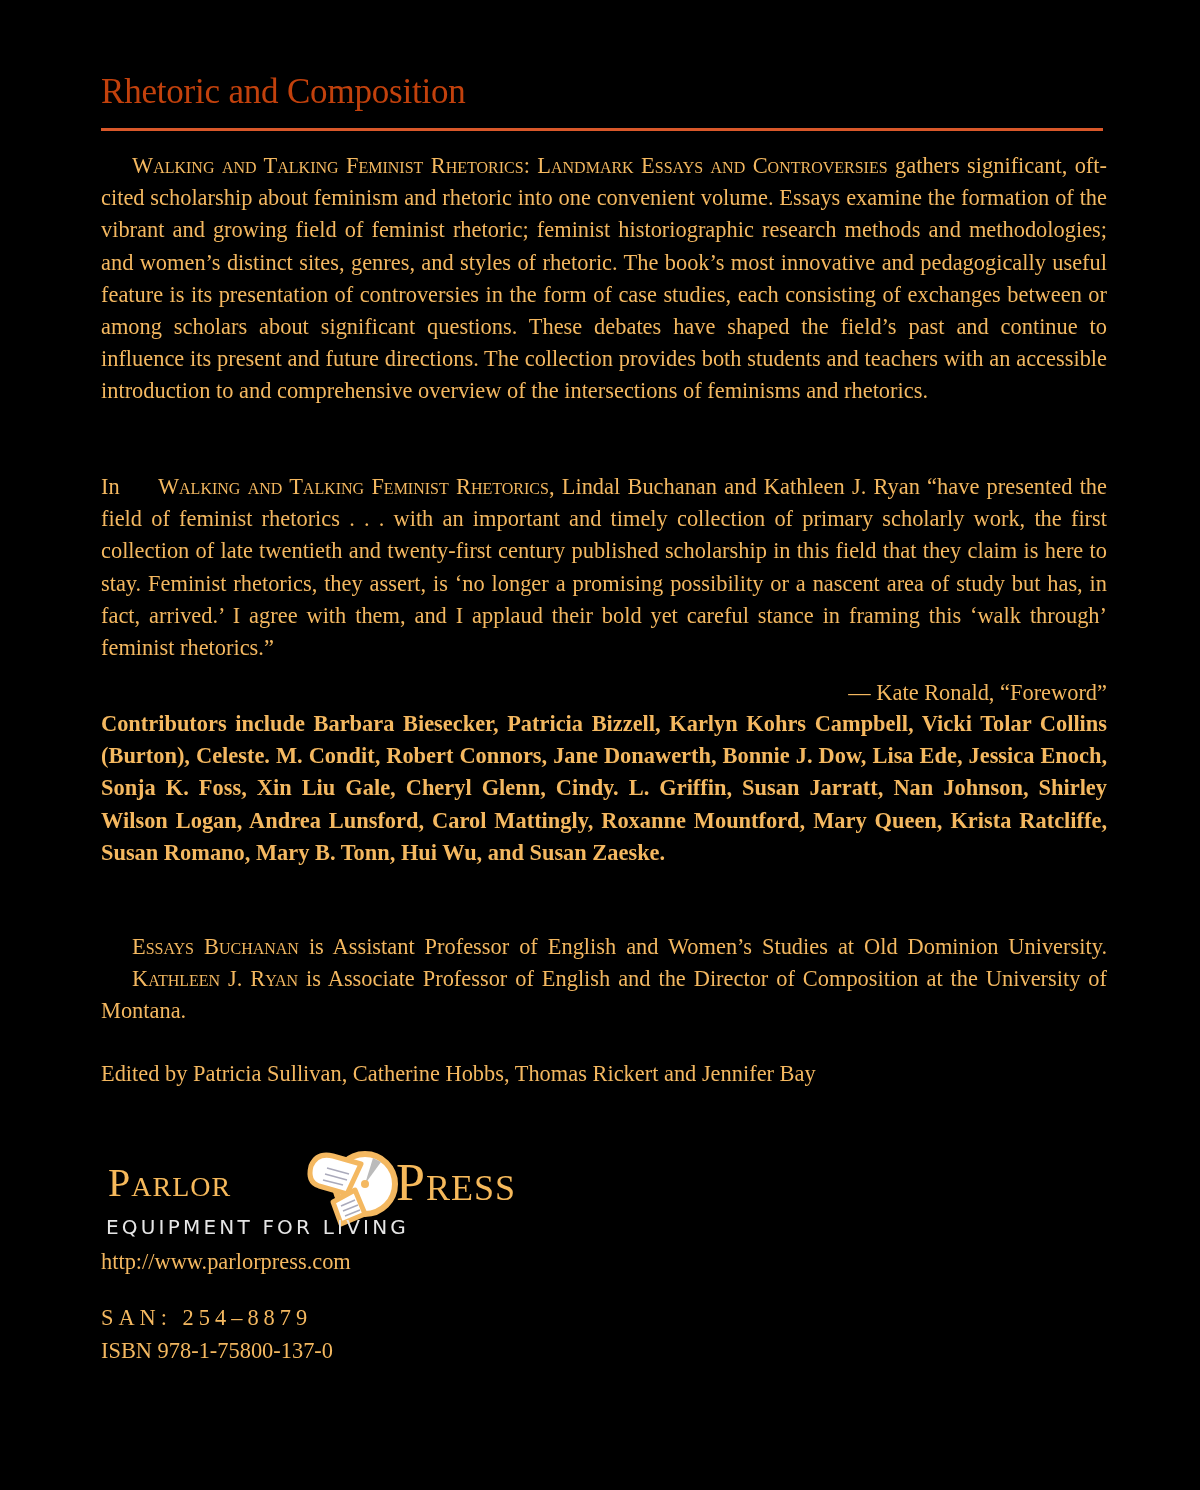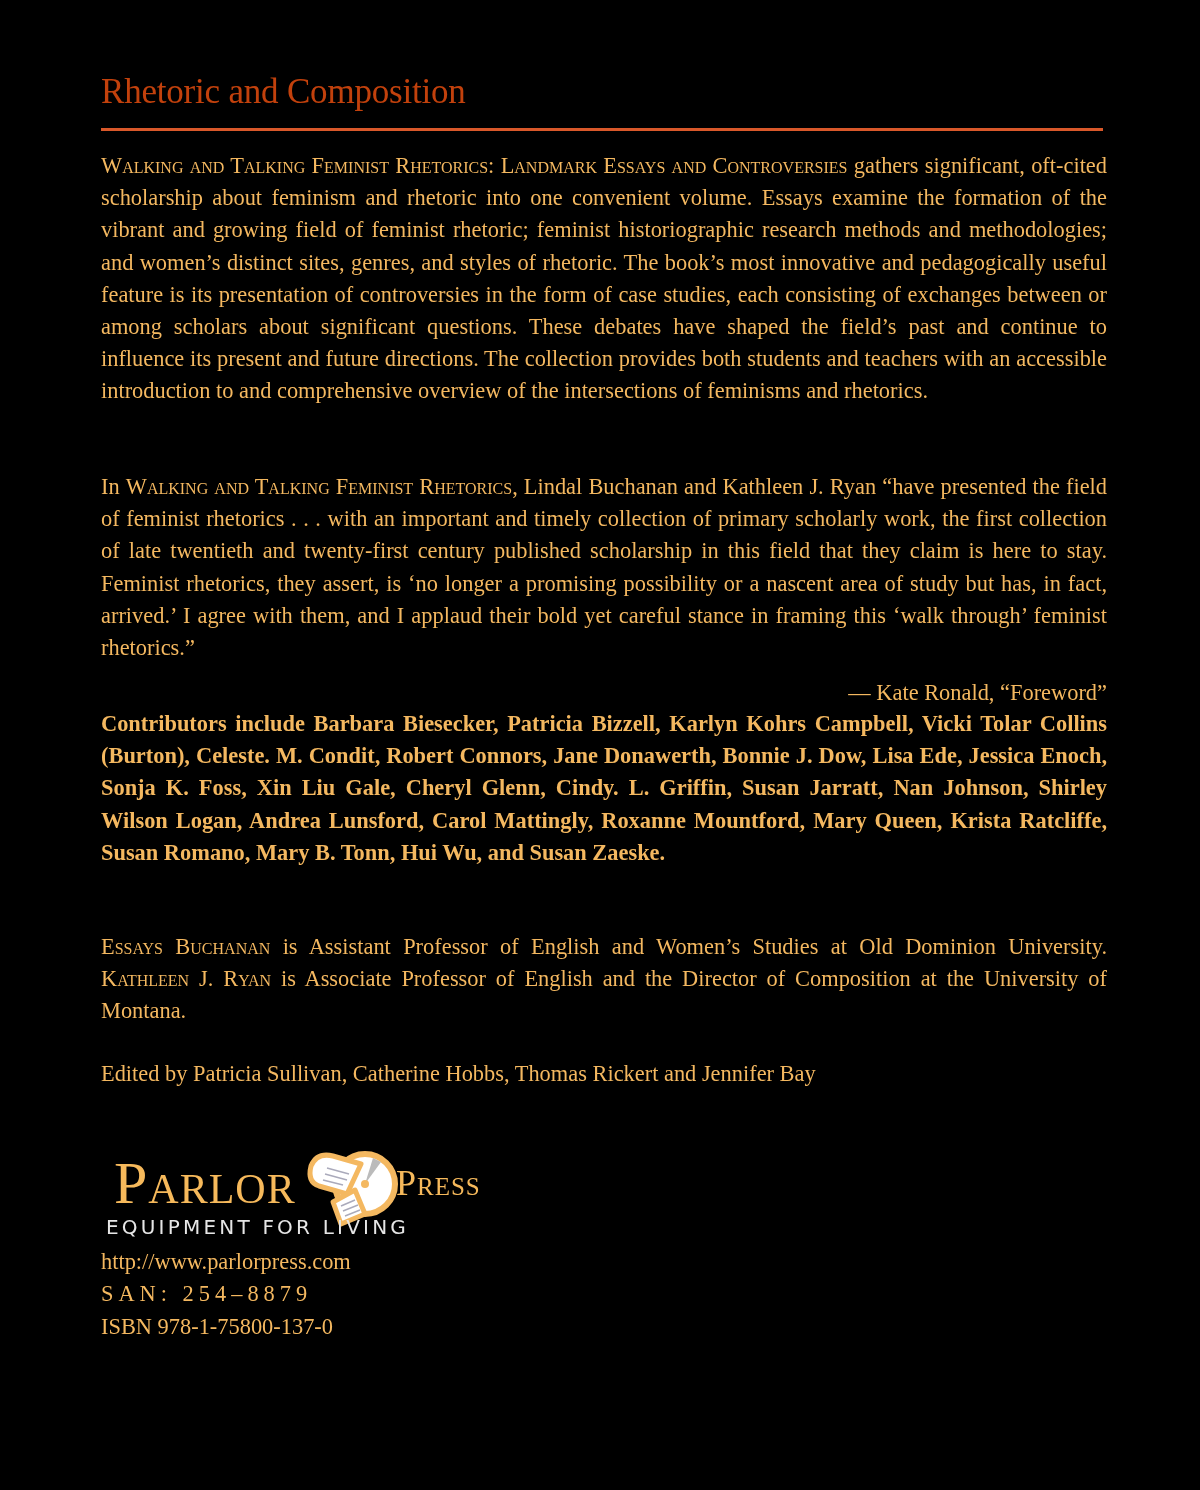--- a/index.html
+++ b/index.html
@@ -1,35 +1,35 @@
 <!DOCTYPE html>
 <html><head>
   <meta charset="utf-8">
   <style>
     html, body { margin:0; padding:0; background:#000; }
     body { width:1200px; height:1490px; position:relative; overflow:hidden;
       font-family:"Liberation Serif","DejaVu Serif",serif; color:#f4b860; }
     .title { position:absolute; left:101px; top:70px; font-size:35px; line-height:44px; color:#c2410c; letter-spacing:-0.2px; }
     .rule { position:absolute; left:101px; top:128px; width:1002px; height:3px; background:#d9582a; }
     .para { position:absolute; left:101px; width:1006px; font-size:22.4px; line-height:32.2px; text-align:justify; color:#f4b860; }
-    .sc { font-variant:small-caps; }
+    .sc { font-variant:small-caps;margin-left:31px; }
     .p1 { top:150px; }
     .p2 { top:471px; }
     .attrib { position:absolute; right:93px; top:677px; font-size:22.4px; line-height:32px; }
     .p3 { top:708px;font-weight:bold; }
     .p4 { top:931px; }
     .series { position:absolute; left:101px; top:1058px; font-size:22.4px; line-height:32px; }
     .logo { position:absolute; left:98px; top:1150px; width:470px; height:92px; }
-    .logo .parlor { position:absolute; left:16px; top:0; font-size:60px; line-height:66px; font-variant:small-caps; letter-spacing:1px; color:#f6b95b; }
-    .logo .press { position:absolute; left:298px; top:0; font-size:36px; line-height:66px; font-variant:small-caps; letter-spacing:1px; color:#f6b95b; }
+    .logo .parlor { position:absolute; left:10px; top:0; font-size:40px; line-height:66px; font-variant:small-caps; letter-spacing:1px; color:#f6b95b; }
+    .logo .press { position:absolute; left:298px; top:0; font-size:52px; line-height:66px; font-variant:small-caps; letter-spacing:1px; color:#f6b95b; }
     .logo .tag { position:absolute; left:8px; top:65px; font-family:"DejaVu Sans","Liberation Sans",sans-serif; font-size:20px; letter-spacing:3.2px; color:#e6e6e6; }
     .logo svg { position:absolute; left:205px; top:-6px; }
     .addr { position:absolute; left:101px; top:1246px; font-size:22.4px; line-height:32.4px; }
     .addr div { white-space:nowrap; }
-    .san { letter-spacing:5px; }
+    .san { letter-spacing:5px;margin-top:24px; }
   </style>
 </head>
 <body>
 
 <div class="title">Rhetoric and Composition</div>
 <div class="rule"></div>
 
 <div class="para p1"><span class="sc">Walking and Talking Feminist Rhetorics: Landmark Essays and Controversies</span><span> gathers significant, oft-cited scholarship about feminism and rhetoric into one convenient volume. Essays examine the formation of the vibrant and growing field of feminist rhetoric; feminist historiographic research methods and methodologies; and women’s distinct sites, genres, and styles of rhetoric. The book’s most innovative and pedagogically useful feature is its presentation of controversies in the form of case studies, each consisting of exchanges between or among scholars about significant questions. These debates have shaped the field’s past and continue to influence its present and future directions. The collection provides both students and teachers with an accessible introduction to and comprehensive overview of the intersections of feminisms and rhetorics.</span></div>
 
 <div class="para p2"><span>In </span><span class="sc">Walking and Talking Feminist Rhetorics</span><span>, Lindal Buchanan and Kathleen J. Ryan “have presented the field of feminist rhetorics . . . with an important and timely collection of primary scholarly work, the first collection of late twentieth and twenty-first century published scholarship in this field that they claim is here to stay. Feminist rhetorics, they assert, is ‘no longer a promising possibility or a nascent area of study but has, in fact, arrived.’ I agree with them, and I applaud their bold yet careful stance in framing this ‘walk through’ feminist rhetorics.”</span></div>

